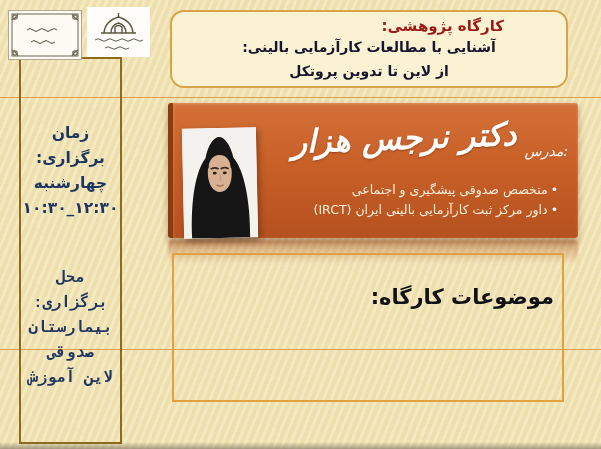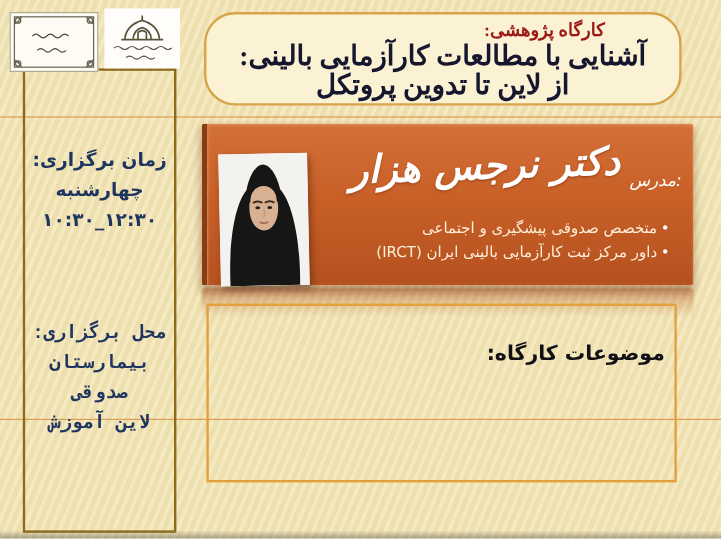--- a/index.html
+++ b/index.html
@@ -14,30 +14,29 @@
   .rule.mid{top:349px;}
 
   
   .logo-cert{position:absolute;left:8px;top:10px;width:72px;height:48px;background:#fdfbf4;border:1px solid #b0a98f;z-index:3;}
   .logo-univ{position:absolute;left:87px;top:7px;width:63px;height:50px;background:#fefdfa;z-index:3;}
   .logo-cert svg,.logo-univ svg{display:block;width:100%;height:100%;}
 
   
   .header-box{
     position:absolute;left:170px;top:10px;width:398px;height:78px;box-sizing:border-box;
-    border:2px solid #d7a449;border-radius:26px;background:#fbf2d4;z-index:2;
+    border:2px solid #d7a449;border-radius:14px;background:#fbf2d4;z-index:2;
     padding-top:5px;
-    font-family:Liberation Serif, serif;
   }
   .kicker{font-size:15px;font-weight:bold;color:#9c1a15;text-align:right;padding-right:62px;line-height:18px;}
-  .title-line{font-size:23px;font-weight:bold;color:#16162e;text-align:center;line-height:24px;}
+  .title-line{font-size:14px;font-weight:bold;color:#16162e;text-align:center;line-height:24px;}
 
   
   .sidebar{
-    position:absolute;left:19px;top:57px;width:128px;height:387px;box-sizing:border-box;
+    position:absolute;left:19px;top:57px;width:103px;height:387px;box-sizing:border-box;
     border:2px solid #8d6b1d;z-index:2;color:#1e355f;font-weight:bold;text-align:center;
   }
   .sb-block{position:absolute;left:0;right:0;font-size:15.5px;line-height:25px;}
   .sb-time{top:62px;}
   .sb-venue{top:207px;font-family:Liberation Mono, monospace;}
 
   
   .inst{
     position:absolute;left:168px;top:103px;width:410px;height:135px;box-sizing:border-box;z-index:3;
     background:linear-gradient(180deg,#d4703a 0%,#c86027 45%,#b55120 100%);
@@ -60,21 +59,21 @@
     position:absolute;left:168px;top:240px;width:410px;height:24px;z-index:2;border-radius:3px;
     background:linear-gradient(180deg,rgba(180,85,35,.5),rgba(180,85,35,0));
     filter:blur(1px);
   }
 
   
   .topics{
     position:absolute;left:172px;top:253px;width:392px;height:149px;box-sizing:border-box;
     border:2px solid #e2a03f;z-index:2;
   }
-  .topics-title{position:absolute;top:30px;right:8px;font-size:17px;font-weight:bold;color:#101016;}
+  .topics-title{position:absolute;top:30px;right:8px;font-size:21px;font-weight:bold;color:#101016;}
   .topic-list{position:absolute;top:66px;right:8px;left:8px;}
   .topic-item{display:flex;align-items:center;justify-content:flex-start;direction:rtl;
     font-size:15px;color:#1c2340;line-height:25.5px;height:25.5px;}
   .checkbox{display:inline-block;width:11px;height:11px;border:2px solid #16213d;background:transparent;
     margin-left:10px;flex:0 0 auto;}
 
   .bottom-shade{position:absolute;left:0;right:0;bottom:0;height:7px;z-index:4;
     background:linear-gradient(180deg,rgba(100,95,85,0),rgba(100,95,85,.55));}
 </style>
 </head>

